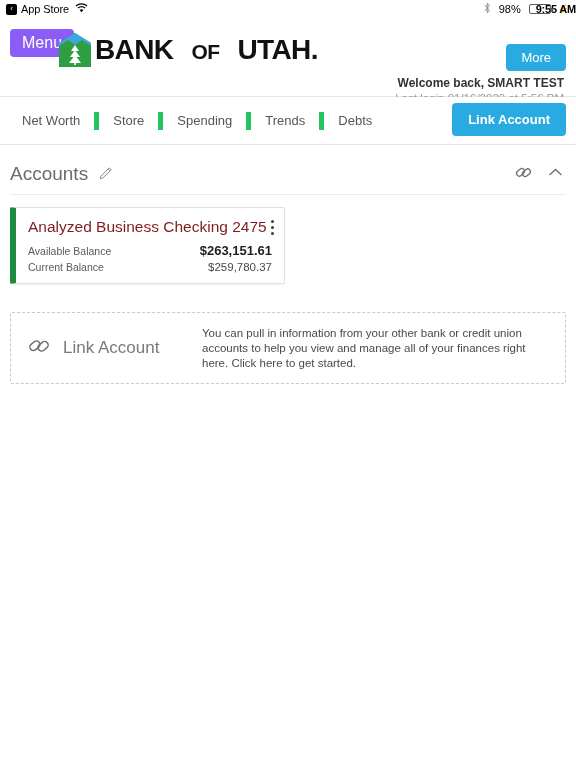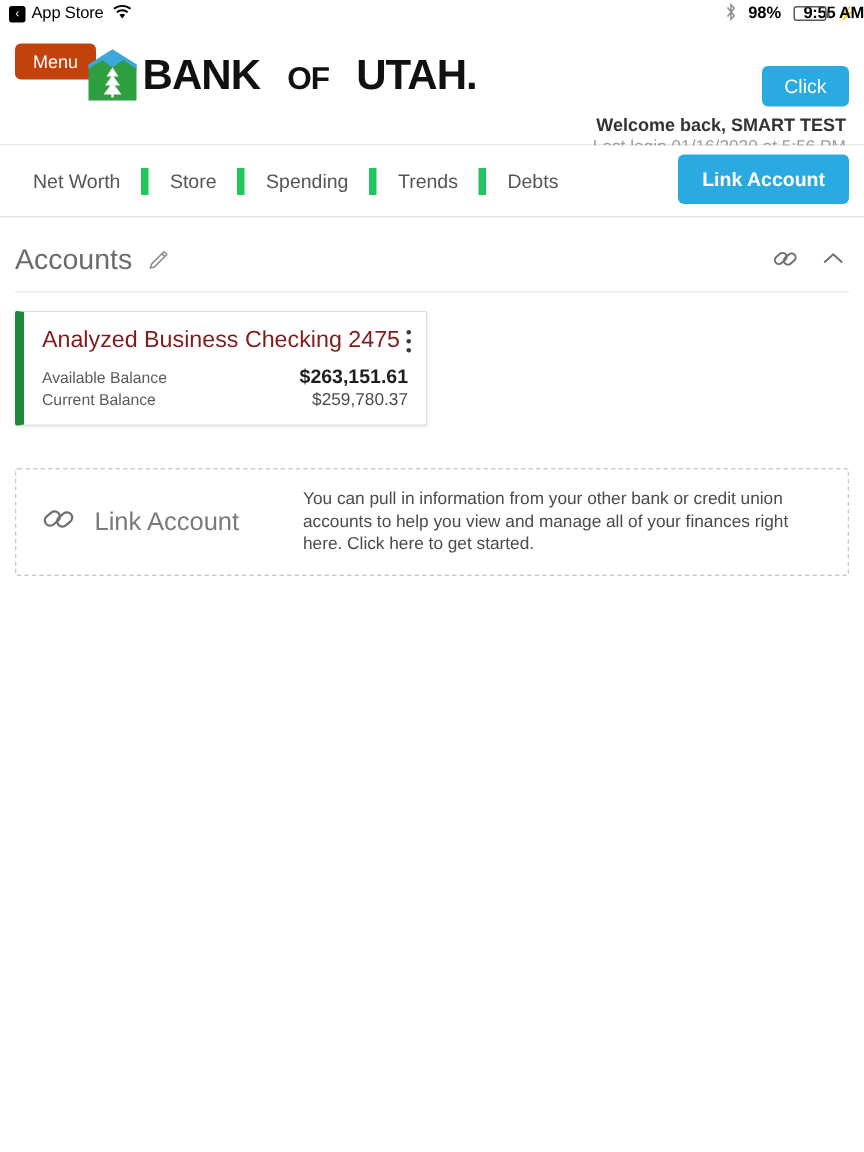--- a/index.html
+++ b/index.html
@@ -27,21 +27,21 @@
   }
   .sb-appname { font-size: 11px; letter-spacing: -0.1px; }
   .wifi-icon { display: inline-block; margin-left: 2px; }
   .sb-center {
     position: absolute; left: 0; right: 0; text-align: right;
     font-size: 11px; font-weight: bold; letter-spacing: -0.2px;
     pointer-events: none;
   }
   .sb-right {
     margin-left: auto; display: flex; align-items: center; gap: 8px;
-    font-size: 11px; font-weight: 700; text-align: center;
+    font-size: 11px; font-weight: 400; text-align: center;
   }
   .batt {
     width: 22px; height: 10px; border: 1px solid #5a5a5a; border-radius: 2px;
     position: relative; padding: 1px;
   }
   .batt::after {
     content:""; position:absolute; right:-3px; top:3px;
     width:2px; height:4px; background:#5a5a5a; border-radius:0 1px 1px 0;
   }
   .batt-fill { height:100%; background:#4cd964; border-radius:1px; }
@@ -49,22 +49,22 @@
 
   
   .header {
     position: relative;
     height: 79px;
     border-bottom: 1px solid #e6e6e6;
     background: #fff;
   }
   .menu-btn {
     position: absolute; left: 10px; top: 11px;
-    background: #c2410c; color: #fff;
-    font-size: 12px; padding: 6px 12px;
+    background: #8b5cf6; color: #fff;
+    font-size: 16px; padding: 6px 12px;
     border: none; border-radius: 4px;
     cursor: pointer; line-height: 1;
   }
   .logo-wrap {
     position: absolute; left: 58px; top: 14px;
     display: flex; align-items: center; gap: 3px;
   }
   .logo-mark { width: 34px; height: 36px; display:block; }
   .logo-text {
     font-family: "Liberation Sans", sans-serif;
@@ -219,21 +219,21 @@
           <rect x="16.2" y="26" width="1.6" height="7" fill="#ffffff"></rect>
         </svg>
       </span>
       <span class="logo-text">
         <span>BANK</span>
         <span class="logo-of">OF</span>
         <span>UTAH.</span>
       </span>
     </div>
 
-    <button class="more-btn">Click</button>
+    <button class="more-btn">More</button>
 
     <div class="welcome">
       <div class="welcome-line1">Welcome back, SMART TEST</div>
       <div class="welcome-line2">Last login 01/16/2020 at 5:56 PM</div>
     </div>
   </div>
 
   <div class="navbar">
     <div class="tabs">
       <div class="tab">Net Worth</div>

